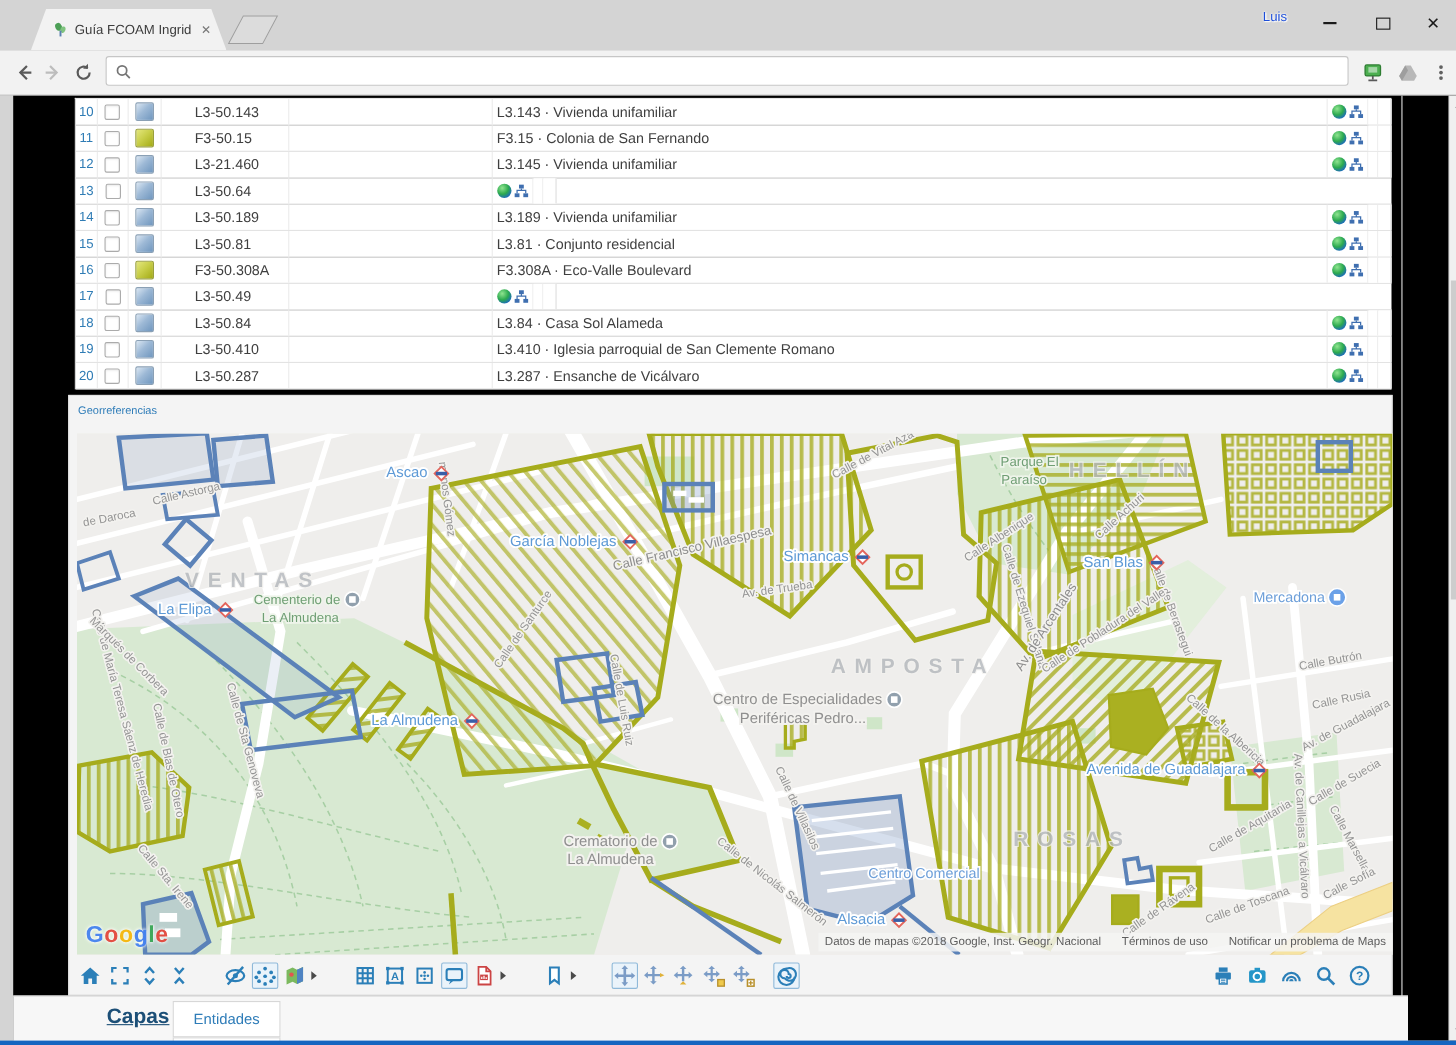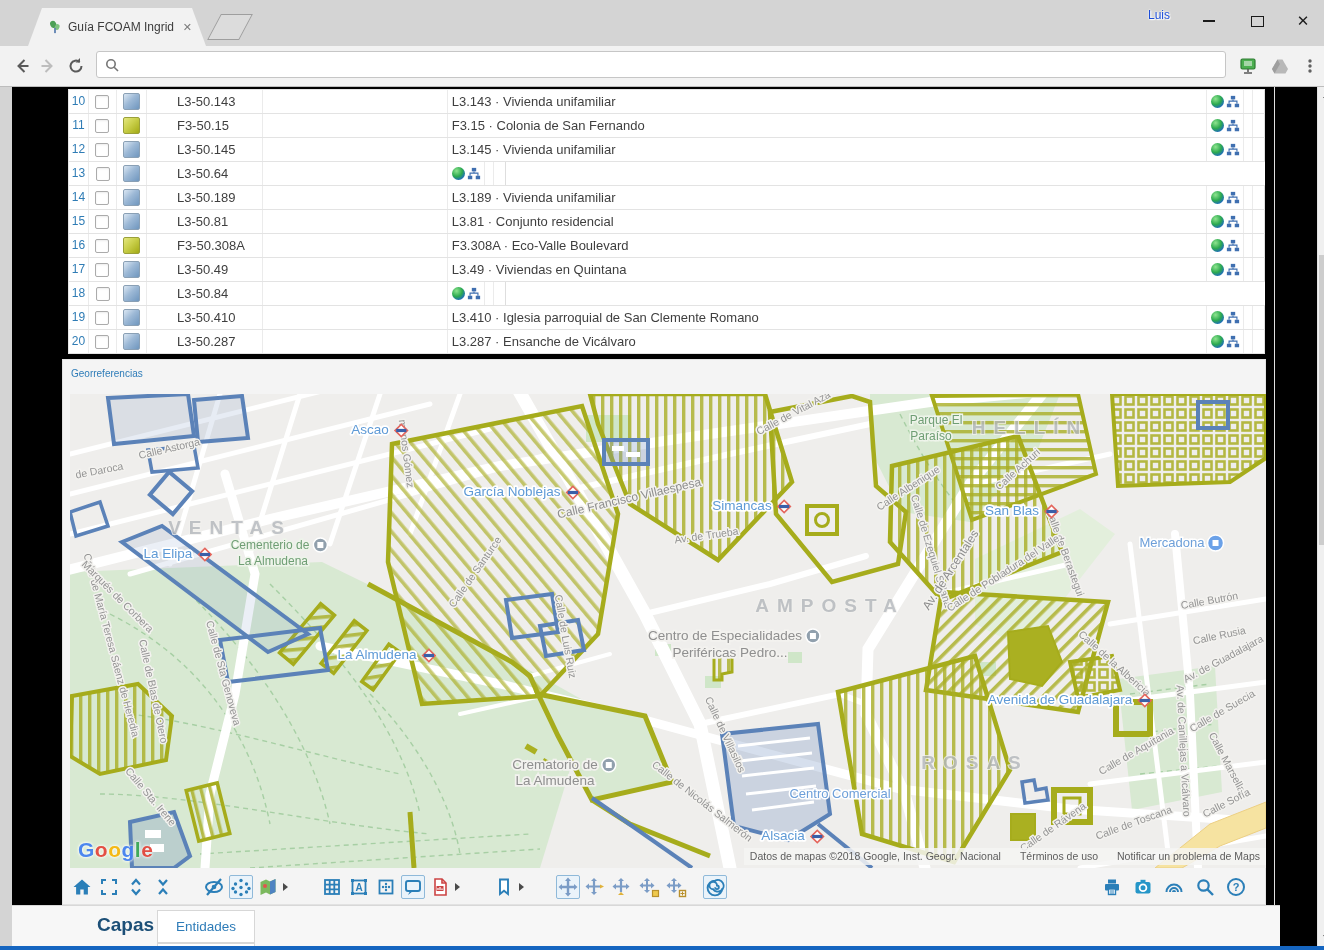--- a/index.html
+++ b/index.html
@@ -71,21 +71,21 @@
   
   .mtb{position:absolute;left:7px;top:510px;width:1190px;height:33px;display:flex;align-items:center;}
   .ticon{width:24px;height:24px;display:flex;align-items:center;justify-content:center;margin-right:3px;position:relative;flex:0 0 auto;}
   .ticon.sel{border:1px solid #8fb9d9;background:#eaf3fa;border-radius:2px;box-sizing:border-box;}
   .caret{width:0;height:0;border-left:5px solid #4a4a4a;border-top:4px solid transparent;border-bottom:4px solid transparent;margin:0 8px 0 0;}
   .tgap{width:24px;flex:0 0 auto;}
   .tgap-s{width:12px;flex:0 0 auto;}
   .mtb-right{position:absolute;right:14px;top:510px;height:33px;display:flex;align-items:center;gap:4px;}
   
   .panel{position:absolute;left:0;top:818px;width:1268px;height:41px;background:#f7f7f7;border-top:1px solid #d8d8d8;}
-  .panel-title{position:absolute;left:85px;top:8px;font-size:19px;font-weight:bold;color:#1c4f77;}
+  .panel-title{position:absolute;left:85px;top:8px;font-size:19px;font-weight:bold;color:#1c4f77;text-decoration:underline;}
   .ptabs{position:absolute;left:146px;top:4px;display:flex;flex-direction:column;}
   .ptab{background:#fff;border:1px solid #d7d7d7;color:#2e7cb8;font-size:13.5px;padding:8px 18px;margin-left:-1px;}
   
   .sbar{position:absolute;right:0;top:0;width:18px;height:859px;background:#f0f0f0;border-left:1px solid #e2e2e2;}
   .sarrow{position:absolute;left:0;width:18px;height:16px;display:flex;align-items:center;justify-content:center;}
   .tri-up{width:0;height:0;border-bottom:6px solid #4d4d4d;border-left:4.5px solid transparent;border-right:4.5px solid transparent;}
   .tri-down{width:0;height:0;border-top:6px solid #4d4d4d;border-left:4.5px solid transparent;border-right:4.5px solid transparent;}
   .sthumb{position:absolute;left:1px;top:168px;width:16px;height:290px;background:#cdcdcd;}
   .bottom-border{position:absolute;left:0;top:946px;width:100%;height:4px;background:#1565c0;}
 </style>
@@ -214,21 +214,21 @@
     <span class="c x2"></span>
   </div>
         <div class="trow">
     <span class="c num">12</span>
     <span class="c cbc">
             <span class="cb"></span>
           </span>
     <span class="c icc">
             <span class="sw L"></span>
           </span>
-    <span class="c code">L3-50.145</span>
+    <span class="c code">L3-21.460</span>
     <span class="c sp"></span>
     <span class="c desc">L3.145 · Vivienda unifamiliar</span>
     <span class="c act">
       <span class="globe"></span>
       <svg viewBox="0 0 16 16" width="14" height="14">
         <rect x="5.5" y="1" width="5" height="4" fill="#3f6fb0"></rect>
         <path d="M8 5v2M3.5 10V7h9v3" stroke="#3f6fb0" stroke-width="1.3" fill="none"></path>
         <rect x="1" y="10" width="5" height="4" fill="#3f6fb0"></rect>
         <rect x="10" y="10" width="5" height="4" fill="#3f6fb0"></rect>
       </svg>
@@ -330,21 +330,20 @@
         <div class="trow">
     <span class="c num">17</span>
     <span class="c cbc">
             <span class="cb"></span>
           </span>
     <span class="c icc">
             <span class="sw L"></span>
           </span>
     <span class="c code">L3-50.49</span>
     <span class="c sp"></span>
-    <span class="c desc">L3.49 · Viviendas en Quintana</span>
     <span class="c act">
       <span class="globe"></span>
       <svg viewBox="0 0 16 16" width="14" height="14">
         <rect x="5.5" y="1" width="5" height="4" fill="#3f6fb0"></rect>
         <path d="M8 5v2M3.5 10V7h9v3" stroke="#3f6fb0" stroke-width="1.3" fill="none"></path>
         <rect x="1" y="10" width="5" height="4" fill="#3f6fb0"></rect>
         <rect x="10" y="10" width="5" height="4" fill="#3f6fb0"></rect>
       </svg>
     </span>
     <span class="c x1"></span>
@@ -353,20 +352,21 @@
         <div class="trow">
     <span class="c num">18</span>
     <span class="c cbc">
             <span class="cb"></span>
           </span>
     <span class="c icc">
             <span class="sw L"></span>
           </span>
     <span class="c code">L3-50.84</span>
     <span class="c sp"></span>
+    <span class="c desc">L3.84 · Casa Sol Alameda</span>
     <span class="c act">
       <span class="globe"></span>
       <svg viewBox="0 0 16 16" width="14" height="14">
         <rect x="5.5" y="1" width="5" height="4" fill="#3f6fb0"></rect>
         <path d="M8 5v2M3.5 10V7h9v3" stroke="#3f6fb0" stroke-width="1.3" fill="none"></path>
         <rect x="1" y="10" width="5" height="4" fill="#3f6fb0"></rect>
         <rect x="10" y="10" width="5" height="4" fill="#3f6fb0"></rect>
       </svg>
     </span>
     <span class="c x1"></span>

